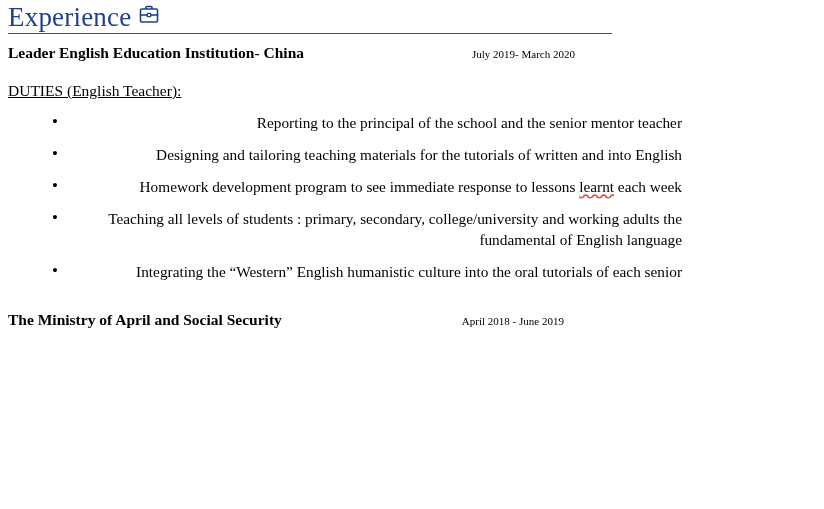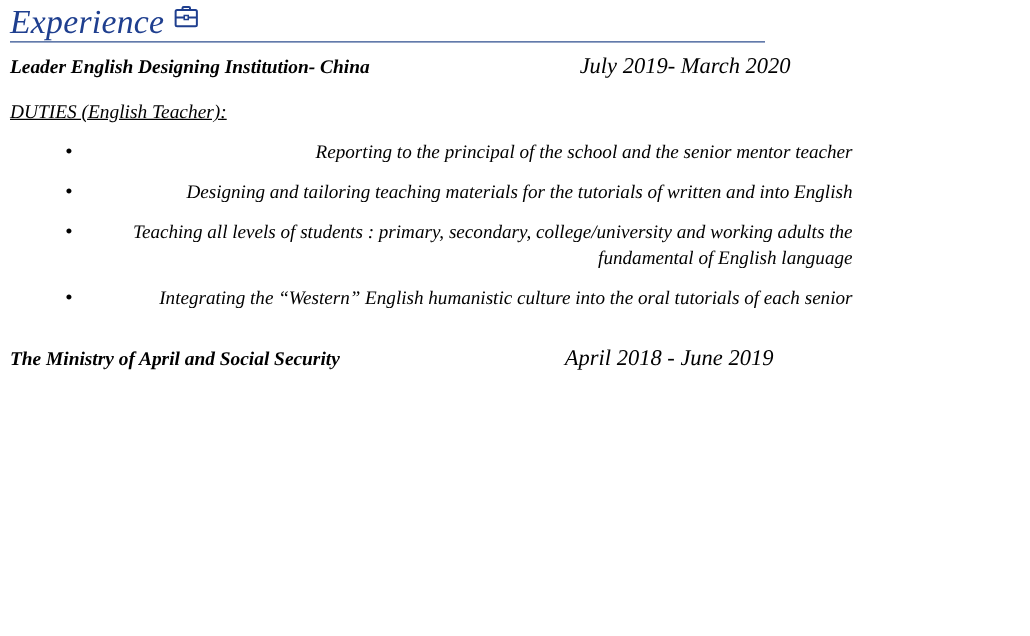--- a/index.html
+++ b/index.html
@@ -13,21 +13,20 @@
     font-family: "Liberation Serif", serif;
     color: #000000;
     overflow: hidden;
   }
   .page {
     position: relative;
     width: 690px;
     height: 509px;
     box-sizing: border-box;
     padding: 0 8px;
-    font-style: italic;
   }
 
   
   .section-head {
     display: flex;
     align-items: flex-end;
     gap: 8px;
     padding-top: 2px;
     border-bottom: 1.6px solid #2f4f8f;
     padding-bottom: 1px;
@@ -50,21 +49,21 @@
     align-items: baseline;
     margin-top: 9px;
   }
   .job-title {
     font-weight: bold;
     font-size: 15.5px;
     line-height: 19px;
     white-space: nowrap;
   }
   .job-dates {
-    font-size: 18px;
+    font-size: 11px;
     line-height: 19px;
     white-space: nowrap;
   }
   .job-row--first .job-dates {
     margin-left: 168px;
   }
   .job-row--last {
     margin-top: 28px;
   }
   .job-row--last .job-dates {
@@ -119,29 +118,30 @@
       <svg width="20" height="20" viewBox="0 0 20 20" aria-hidden="true">
         <rect x="1.5" y="5" width="17" height="13" rx="1.2" fill="none" stroke="#1f3f8f" stroke-width="1.6"></rect>
         <path d="M7 5V3.4c0-.5.4-.9.9-.9h4.2c.5 0 .9.4.9.9V5" fill="none" stroke="#1f3f8f" stroke-width="1.6"></path>
         <line x1="1.5" y1="11" x2="18.5" y2="11" stroke="#1f3f8f" stroke-width="1.6"></line>
         <rect x="8.4" y="9.4" width="3.2" height="3.2" fill="#ffffff" stroke="#1f3f8f" stroke-width="1.2"></rect>
       </svg>
     </span>
   </div>
 
   <div class="job-row job-row--first">
-    <span class="job-title">Leader English Designing Institution- China</span>
+    <span class="job-title">Leader English Education Institution- China</span>
     <span class="job-dates">July 2019- March 2020</span>
   </div>
 
   <div class="duties-label">DUTIES (English Teacher):</div>
 
   <ul class="duties">
     <li><span>Reporting to the principal of the school and the senior mentor teacher</span></li>
     <li><span>Designing and tailoring teaching materials for the tutorials of written and into English</span></li>
+    <li><span>Homework development program to see immediate response to lessons <span class="squiggle">learnt</span> each week</span></li>
     <li><span>Teaching all levels of students : primary, secondary, college/university and working adults the fundamental of English language</span></li>
     <li><span>Integrating the “Western” English humanistic culture into the oral tutorials of each senior</span></li>
   </ul>
 
   <div class="job-row job-row--last">
     <span class="job-title">The Ministry of April and Social Security</span>
     <span class="job-dates">April 2018 - June 2019</span>
   </div>
 
 </div>

